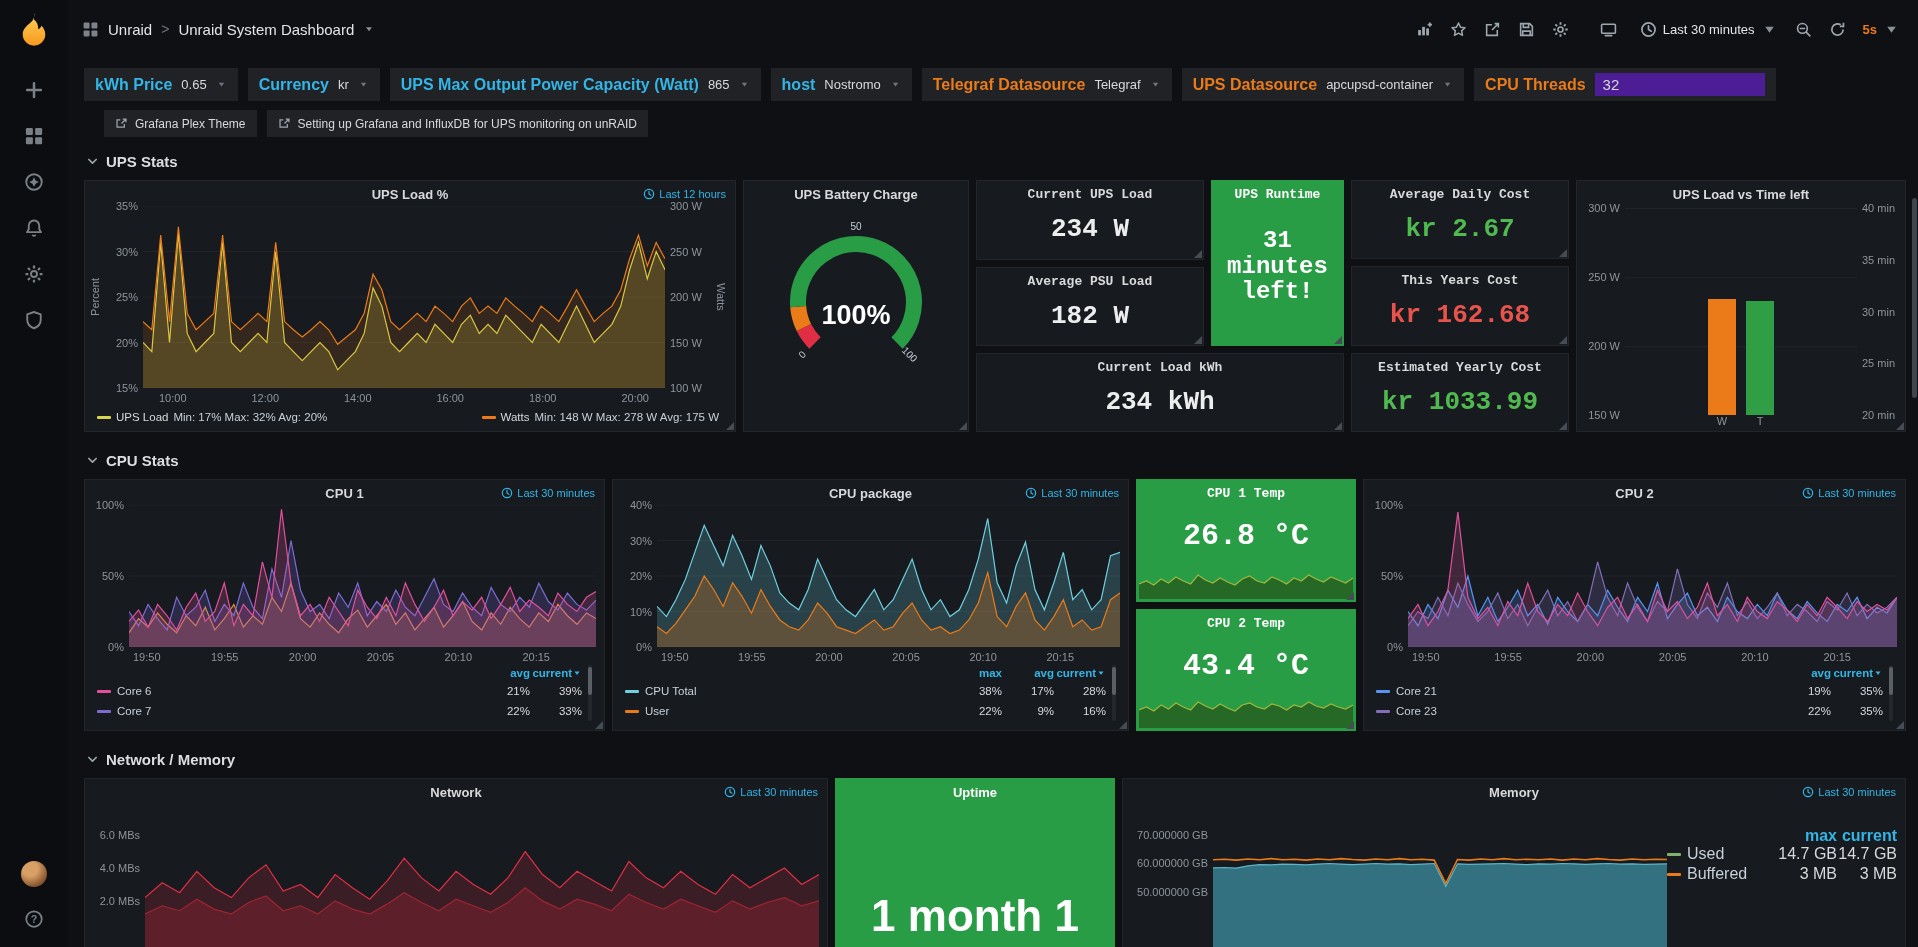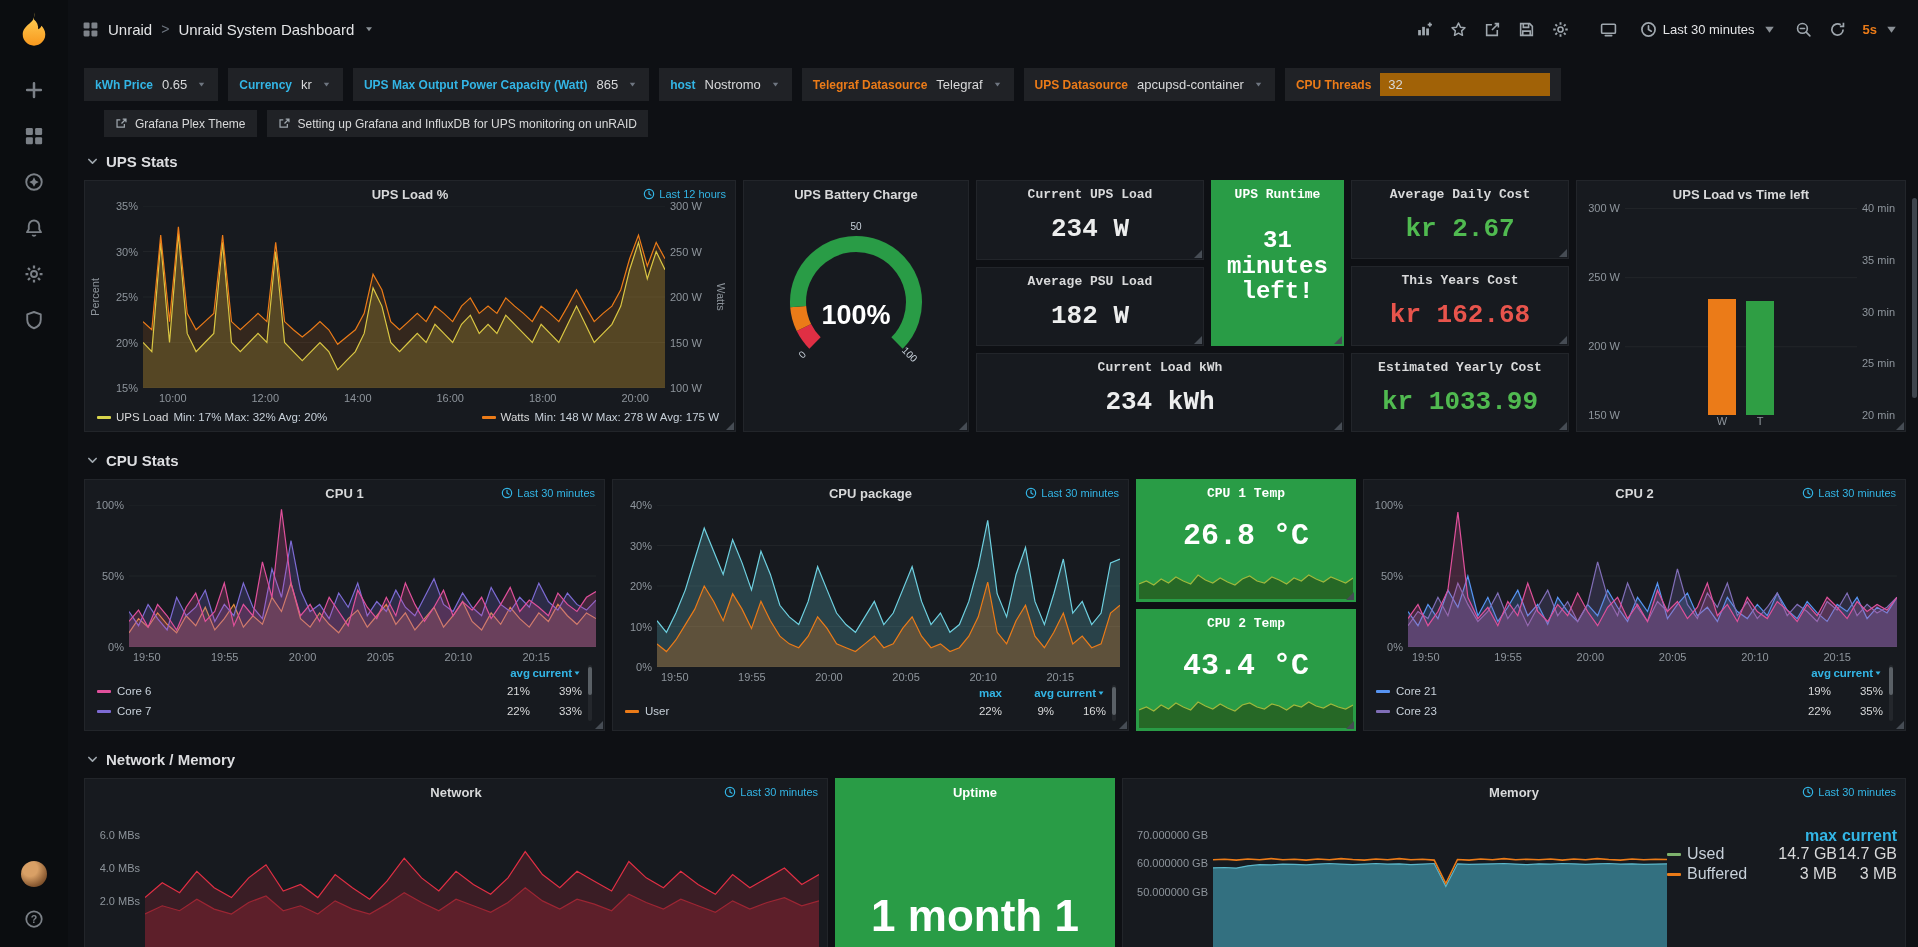--- a/index.html
+++ b/index.html
@@ -31,26 +31,26 @@
   .tv-gap { margin-left:14px; margin-right:6px; }
   .tp span { font-size:13px; color:#e3e4e6; }
   .interval span { font-size:13px; color:#eb7b18; font-weight:600; }
 
   
   .dash { position:relative; flex:1; overflow:hidden; padding:10px 12px 0 16px; }
   .vscroll { position:absolute; right:1px; top:140px; width:5px; height:200px; background:#3f454d; border-radius:3px; }
 
   .subbar { display:flex; gap:10px; flex-wrap:wrap; }
   .var-pill { display:inline-flex; align-items:center; gap:9px; background:#202226; padding:0 11px; height:33px; cursor:pointer; }
-  .var-label { font-size:12px; font-weight:700; }
+  .var-label { font-size:16px; font-weight:700; }
   .var-label.blue { color:#33b5e5; }
   .var-label.orange { color:#eb7b18; }
   .var-value { font-size:13px; color:#d8d9da; }
   .var-caret { width:11px; height:11px; color:#6e7680; }
-  .var-input { width:170px; height:23px; background:#a16207; border:none; color:#d8d9da; font-size:13px; padding:0 8px; font-family:inherit; }
+  .var-input { width:170px; height:23px; background:#4c1d95; border:none; color:#d8d9da; font-size:15px; padding:0 8px; font-family:inherit; }
 
   .linkbar { display:flex; gap:10px; margin-top:9px;padding-left:20px; }
   .dash-link { display:inline-flex; align-items:center; gap:7px; background:#202226; padding:0 11px; height:27px; font-size:12px; color:#d8d9da; cursor:pointer; text-decoration:none; }
   .dash-link svg { width:13px; height:13px; color:#9fa7ae; }
 
   .row-head { display:flex; align-items:center; gap:7px; margin:20px 0 10px 2px; cursor:pointer; }
   .row-head svg { width:13px; height:13px; color:#9fa7ae; }
   .row-head span { font-size:15px; font-weight:700; color:#dcdde0; }
 
   .prow { display:flex; gap:7px; }
@@ -666,20 +666,29 @@
             <div class="ltable">
               <div class="ltrack"></div>
               <div class="lscroll"></div>
               <div class="lhead">
                 <span class="lspace"></span>
                 <span class="lcol">max</span>
                 <span class="lcol">avg</span>
                 <span class="lcol"><span>current</span><svg class="scaret">
                       <use href="#i-caret"></use>
                     </svg></span>
+              </div>
+              <div class="lrow">
+                <span class="lnamecell">
+                    <i class="lmark" style="background: rgb(110, 208, 224);"></i>
+                    <span>CPU Total</span>
+                  </span>
+                <span class="lcol">38%</span>
+                <span class="lcol">17%</span>
+                <span class="lcol">28%</span>
               </div>
               <div class="lrow">
                 <span class="lnamecell">
                     <i class="lmark" style="background: rgb(235, 123, 24);"></i>
                     <span>User</span>
                   </span>
                 <span class="lcol">22%</span>
                 <span class="lcol">9%</span>
                 <span class="lcol">16%</span>
               </div>

